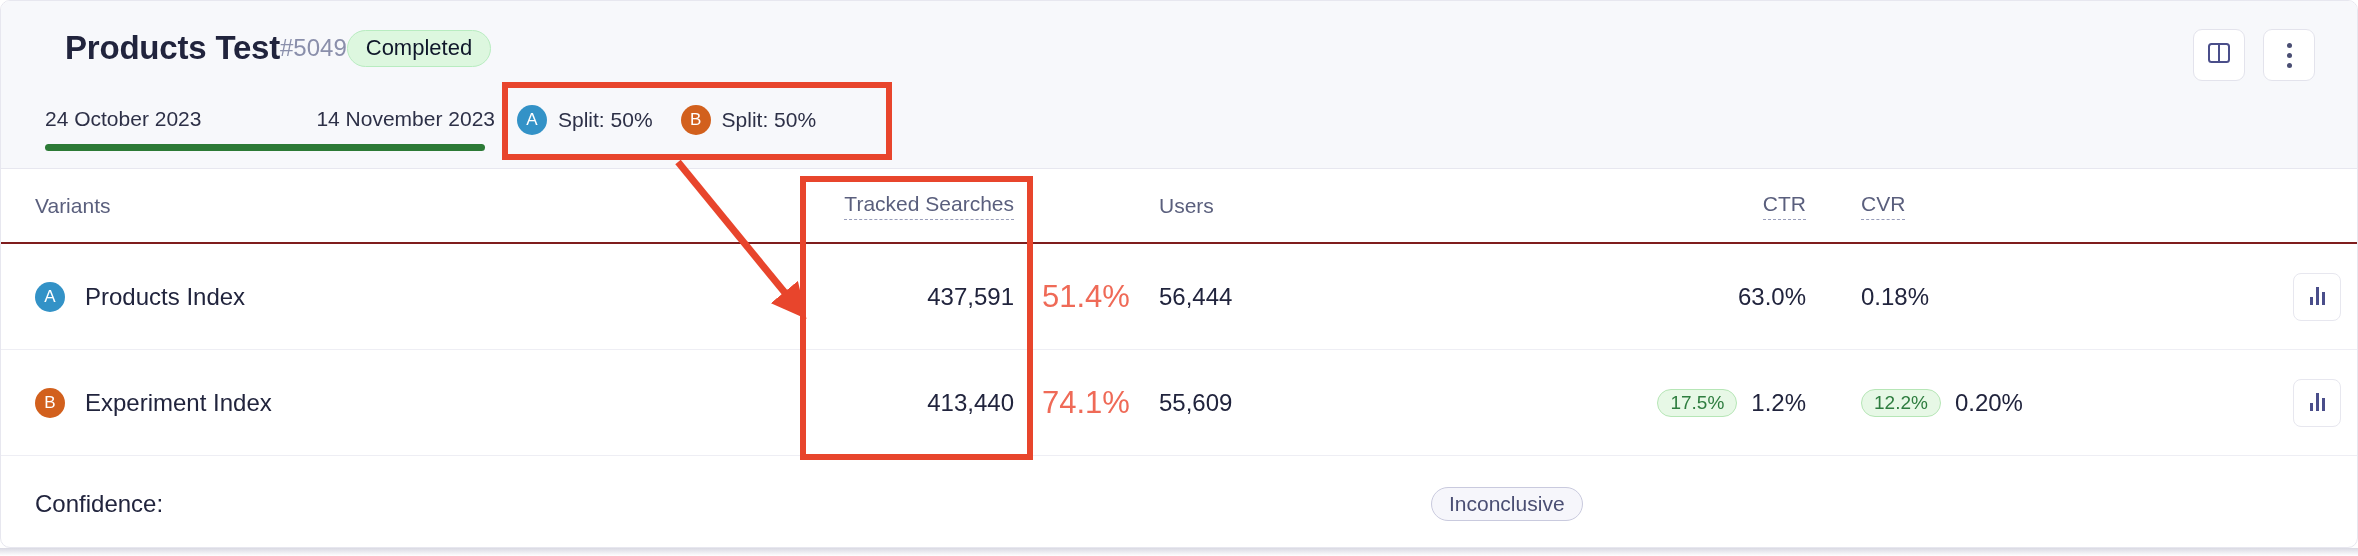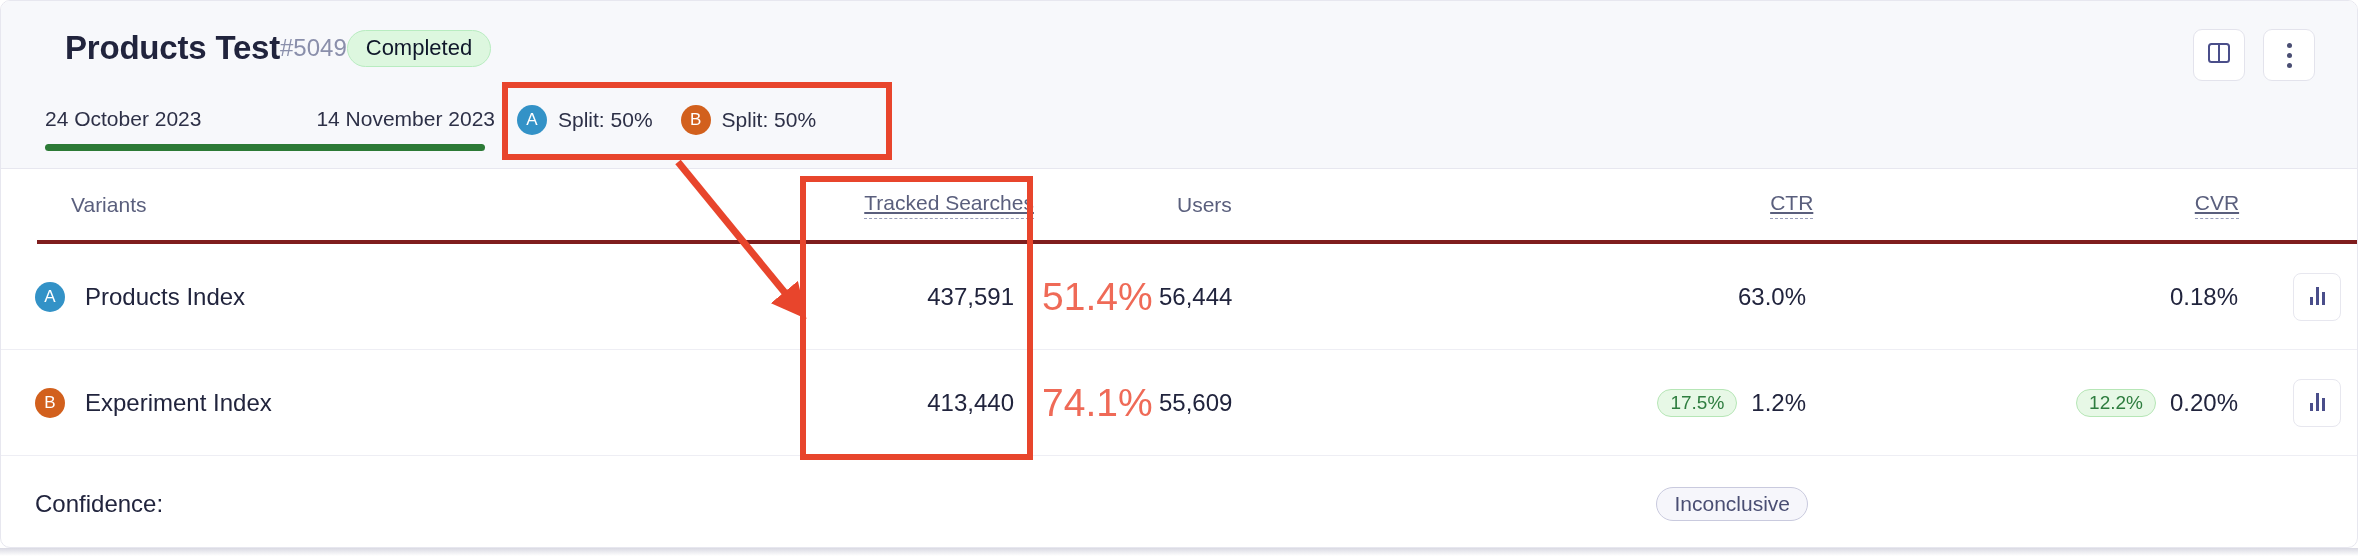--- a/index.html
+++ b/index.html
@@ -172,57 +172,57 @@
     left: 0;
     top: 168px;
     width: 2358px;
   }
   .trow {
     display: flex;
     align-items: center;
     border-bottom: 1px solid #eeeef4;
     box-sizing: border-box;
   }
-  .trow.head { height: 75px; border-bottom: 4px solid #7f1d1d; margin-left: 36px; }
+  .trow.head { height: 75px; border-bottom: 2px solid #7f1d1d; }
   .trow.data { height: 106px; }
   .trow.conf { height: 96px; border-bottom: none; }
 
   .c-variant   { width: 800px; padding-left: 34px; box-sizing: border-box; }
   .c-tracked   { width: 233px; text-align: right; box-sizing: border-box; padding-right: 20px;}
   .c-delta     { width: 125px; text-align: left;  box-sizing: border-box; padding-left: 8px;}
   .c-users     { width: 272px; text-align: left;  box-sizing: border-box; }
   .c-ctr       { width: 430px; text-align: right; box-sizing: border-box; padding-right: 55px;}
-  .c-cvr       { width: 432px; text-align: right; box-sizing: border-box; padding-right: 55px;}
+  .c-cvr       { width: 432px; box-sizing: border-box; padding-right: 55px;}
   .c-action    { width: 66px;  text-align: right; box-sizing: border-box; }
 
   .th {
     font-size: 21px;
     color: #5a5f7d;
   }
   .th.underlined {
     border-bottom: 1px dashed #9a9fbb;
     padding-bottom: 3px;
   }
-  .th-inline { display: inline-block; text-decoration: underline; }
+  .th-inline { display: inline-block; }
 
   .variant-cell {
     display: flex;
     align-items: center;
     gap: 20px;
   }
   .variant-name {
     font-size: 24px;
     color: #21243d;
   }
   .num {
     font-size: 24px;
     color: #21243d;
   }
   .delta {
-    font-size: 39px;
+    font-size: 31px;
     color: #ef6a57;
   }
   .metric-wrap {
     display: inline-flex;
     align-items: center;
     gap: 14px;
     justify-content: flex-end;
   }
   .uplift {
     font-size: 19px;

